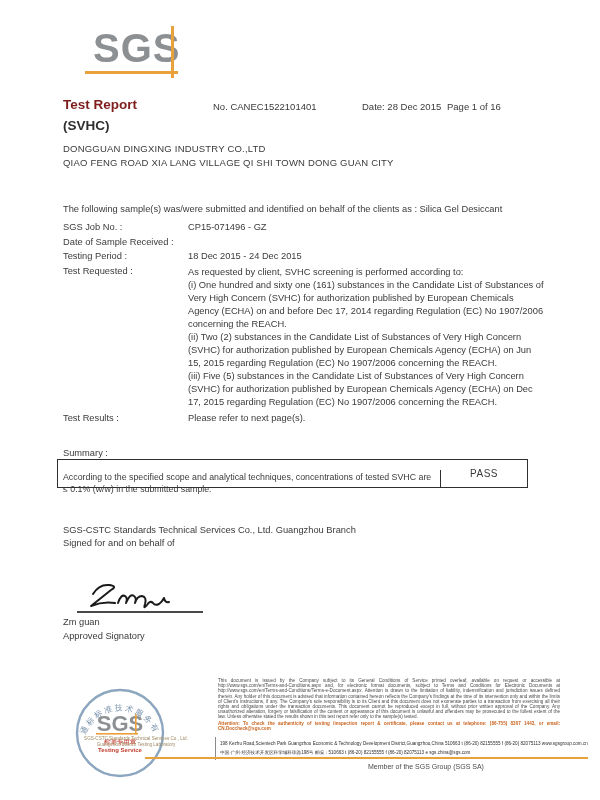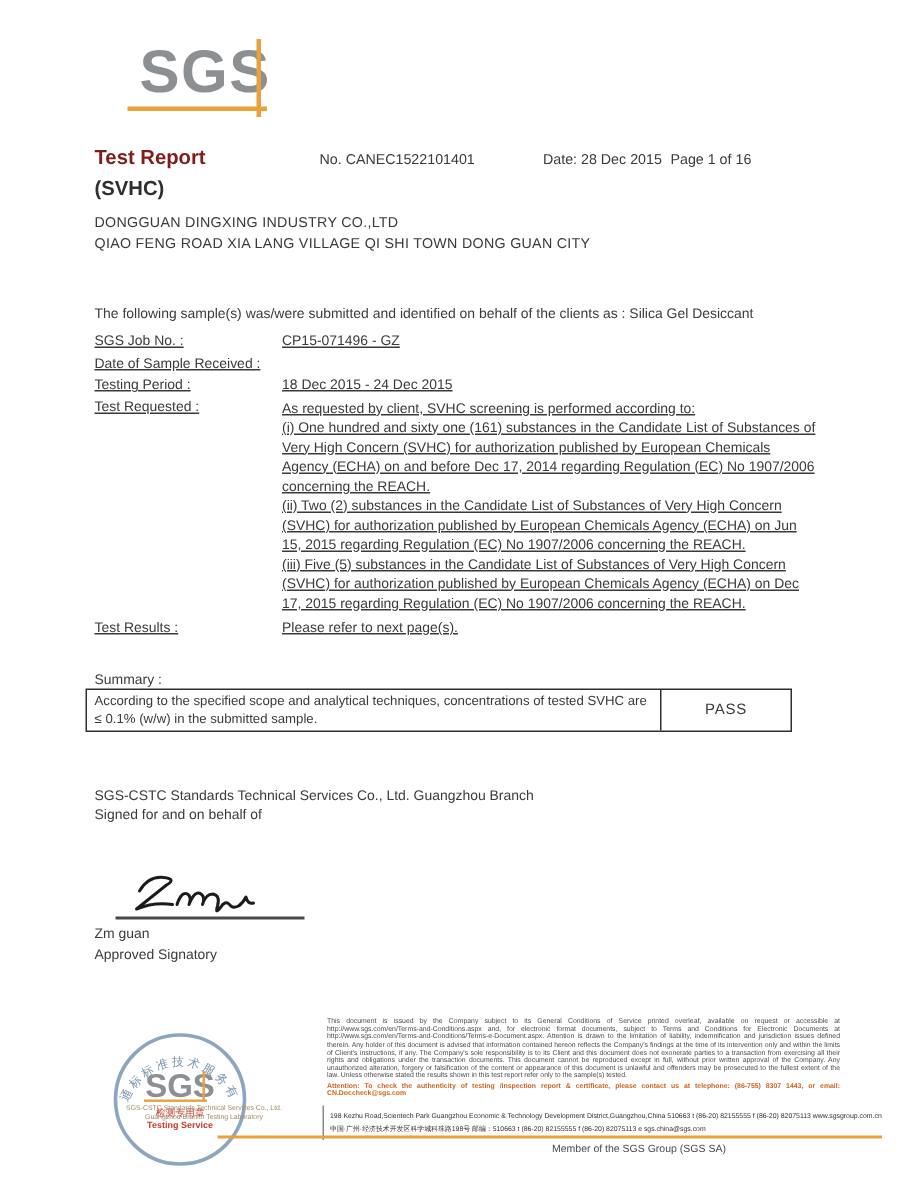--- a/index.html
+++ b/index.html
@@ -16,30 +16,30 @@
   .title { position:absolute; left:63px; top:97px; font-size:13.5px; font-weight:bold; color:#7f1d1d; }
   .title2 { position:absolute; left:63px; top:118px; font-size:13.5px; font-weight:bold; color:#2f2f2f; }
   .hdr-no   { position:absolute; left:213px; top:101px; font-size:9.5px; }
   .hdr-date { position:absolute; left:362px; top:101px; font-size:9.5px; }
   .hdr-page { position:absolute; left:447px; top:101px; font-size:9.5px; }
 
   .client { position:absolute; left:63px; top:142px; font-size:9.5px; line-height:13.5px; letter-spacing:.2px; }
 
   
   .sample-line { position:absolute; left:63px; top:204px; width:500px; font-size:9.3px; }
-  .info-table { position:absolute; left:63px; top:222px; width:482px; font-size:9.3px;text-decoration:underline; }
+  .info-table { position:absolute; left:63px; top:222px; width:482px; font-size:9.3px; }
   .info-row { display:flex; margin-bottom:4.5px; }
   .info-label { width:125px; flex:0 0 125px; }
   .info-value { flex:1; }
   .pre { white-space:pre-line; line-height:13px; }
 
   
   .summary-label { position:absolute; left:63px; top:448px; font-size:9.3px; }
   .summary-box { position:absolute; left:57px; top:459px; width:471px; height:29px; border:1.5px solid #2f2f2f; display:flex; }
-  .summary-text { flex:1; padding:2px 5px; font-size:8.8px; line-height:11.5px; border-right:1.5px solid #2f2f2f; }
+  .summary-text { flex:1; padding:2px 5px; font-size:8.8px; line-height:11.5px; border-right:1.5px solid #2f2f2f;margin-top:10px; }
   .summary-result { width:86px; flex:0 0 86px; display:flex; align-items:center; justify-content:center; font-size:10px; letter-spacing:.5px; }
 
   
   .signed-block { position:absolute; left:63px; top:524px; font-size:9.3px; line-height:12.5px; }
   .sig-svg { position:absolute; left:85px; top:580px; }
   .sig-line { position:absolute; left:77px; top:611px; width:126px; height:2px; background:#4a4a4a; }
   .sig-name { position:absolute; left:63px; top:617px; font-size:9.3px; }
   .sig-role { position:absolute; left:63px; top:631px; font-size:9.3px; }
 
   

